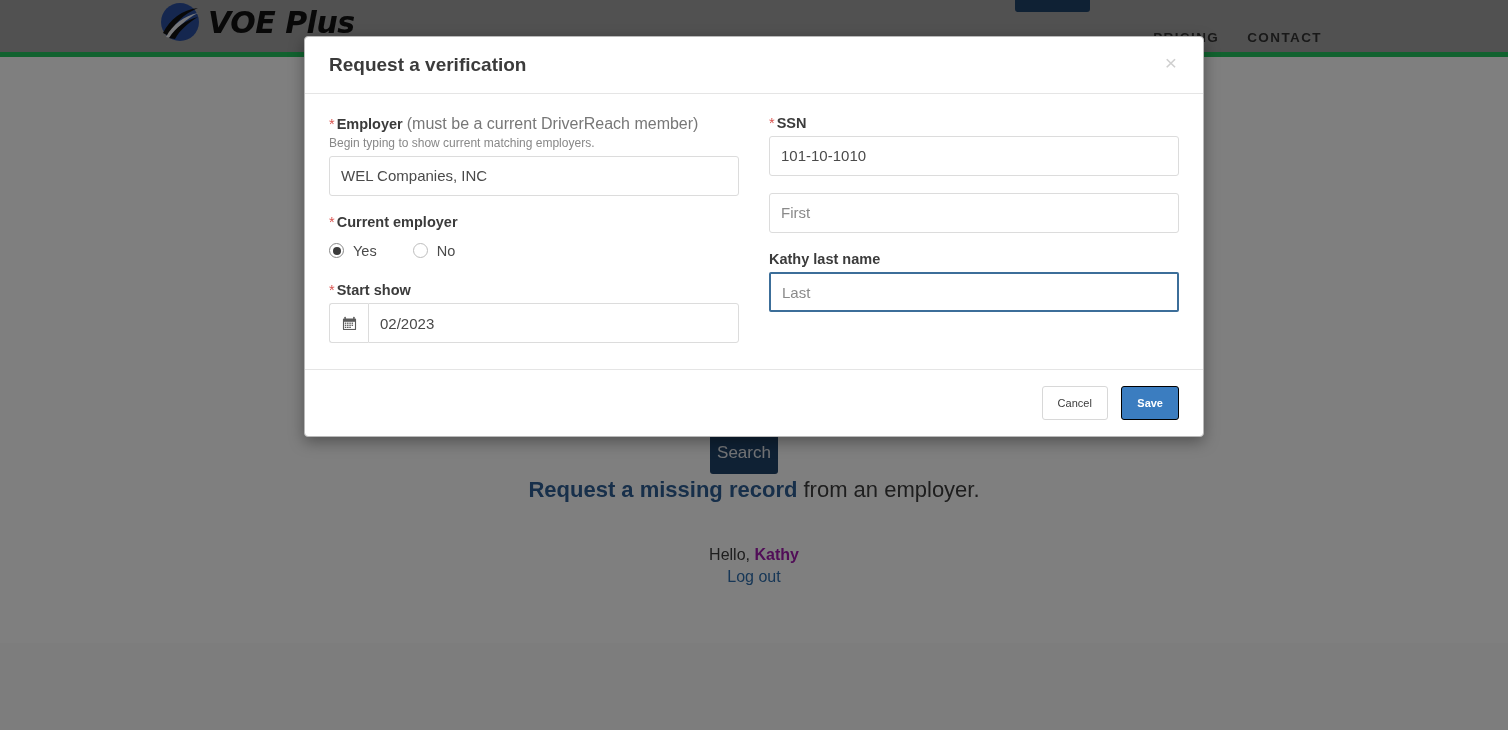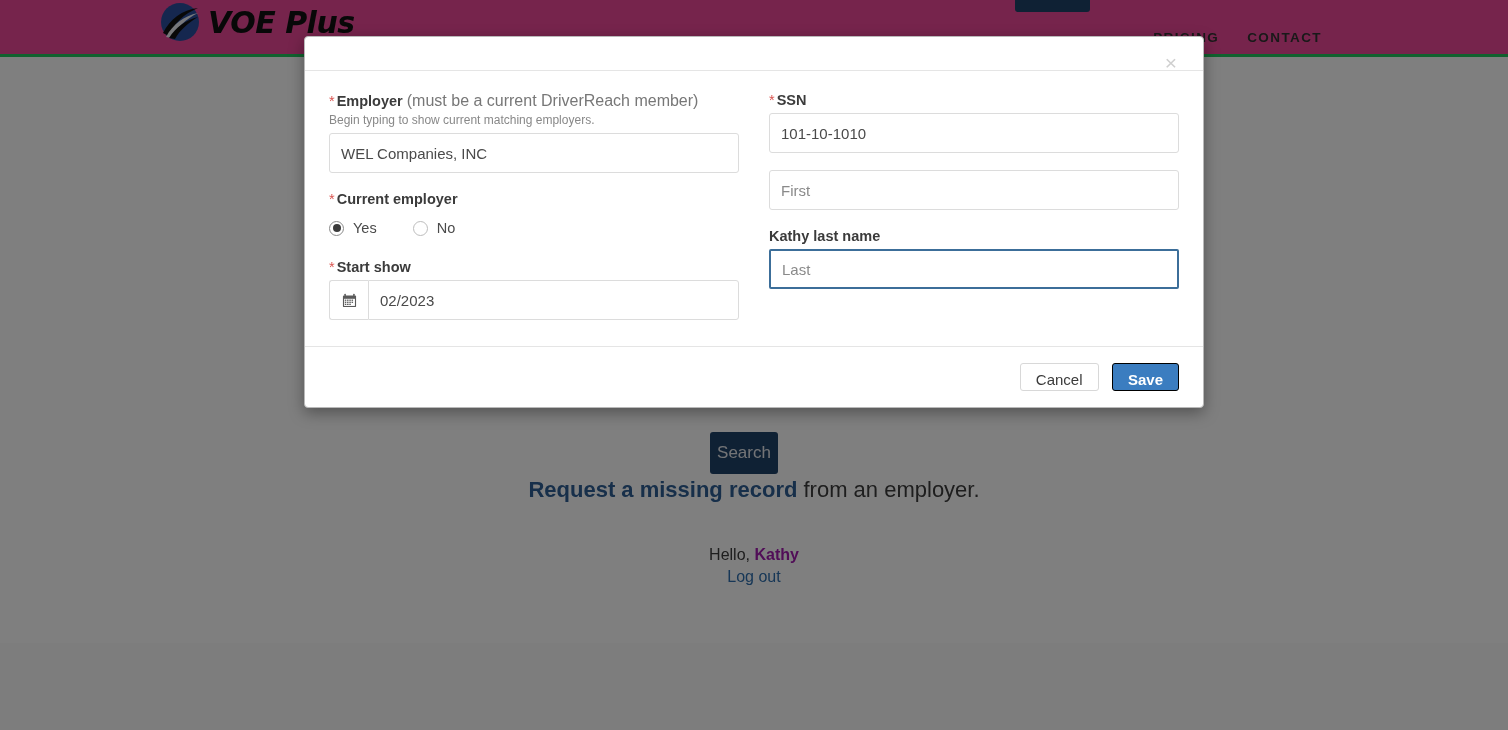--- a/index.html
+++ b/index.html
@@ -18,22 +18,22 @@
   
   .page {
     position: absolute;
     inset: 0;
     background: #ffffff;
   }
   .page-header {
     position: absolute;
     top: 0; left: 0; right: 0;
     height: 57px;
-    background: #ec4899;
-    border-bottom: 3px solid #22c55e;
+    background: #a3a3a3;
+    border-bottom: 5px solid #22c55e;
     box-sizing: border-box;
   }
   .brand {
     position: absolute;
     left: 160px;
     top: 2px;
     display: flex;
     align-items: center;
     gap: 8px;
   }
@@ -281,25 +281,25 @@
     border-radius: 0 3px 3px 0;
   }
 
   .modal-footer {
     border-top: 1px solid #e5e5e5;
     padding: 16px 24px;
     text-align: right;
   }
   .btn {
     display: inline-block;
-    font-size: 15px;
+    font-size: 11px;
     font-family: "Liberation Sans", sans-serif;
     border-radius: 3px;
     padding: 0 15px;
-    height: 28px;
+    height: 34px;
     line-height: 32px;
     cursor: pointer;
     box-sizing: border-box;
   }
   .btn-default {
     background: #ffffff;
     border: 1px solid #d8d8d8;
     color: #3b3b3b;
     margin-right: 9px;
   }
@@ -352,20 +352,21 @@
   </div>
 
   <div class="page-footer"></div>
 </div>
 
 <div class="backdrop"></div>
 
 <div class="modal">
 
   <div class="modal-header">
+    <h4 class="modal-title">Request a verification</h4>
     <button class="modal-close">×</button>
   </div>
 
   <div class="modal-body">
 
     <div class="col">
 
       <div class="field">
         <div class="label">
           <span class="req">*</span><span>Employer</span>

